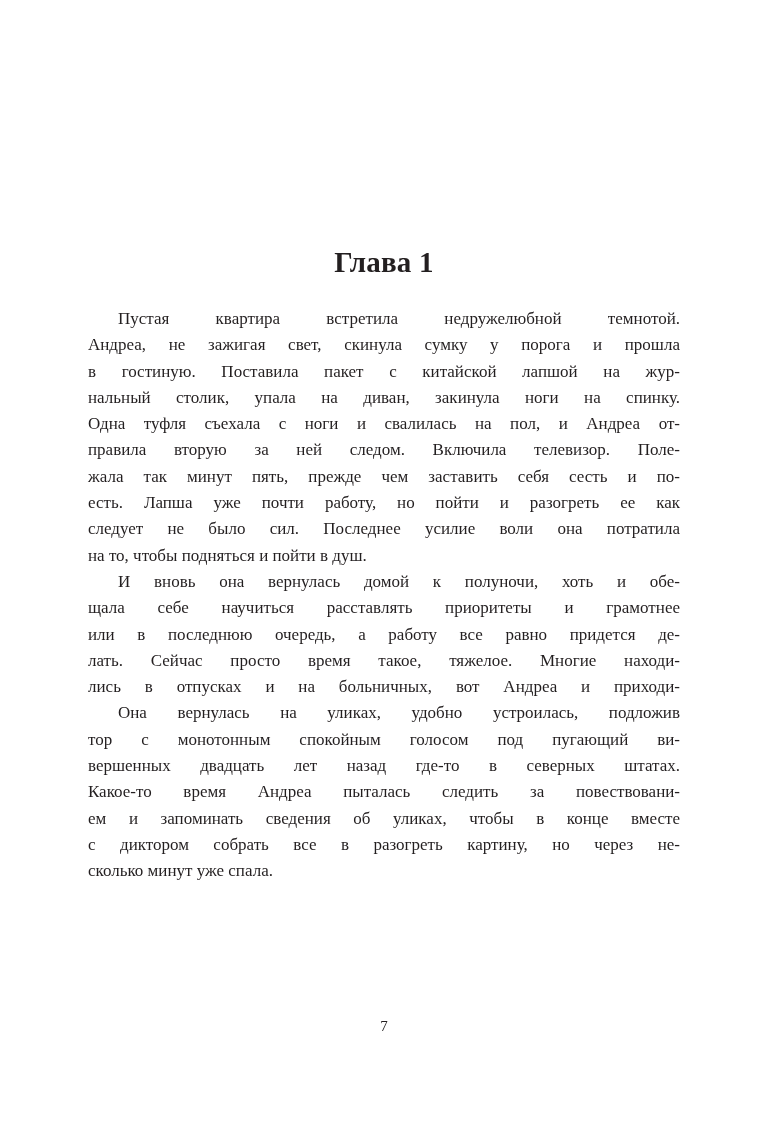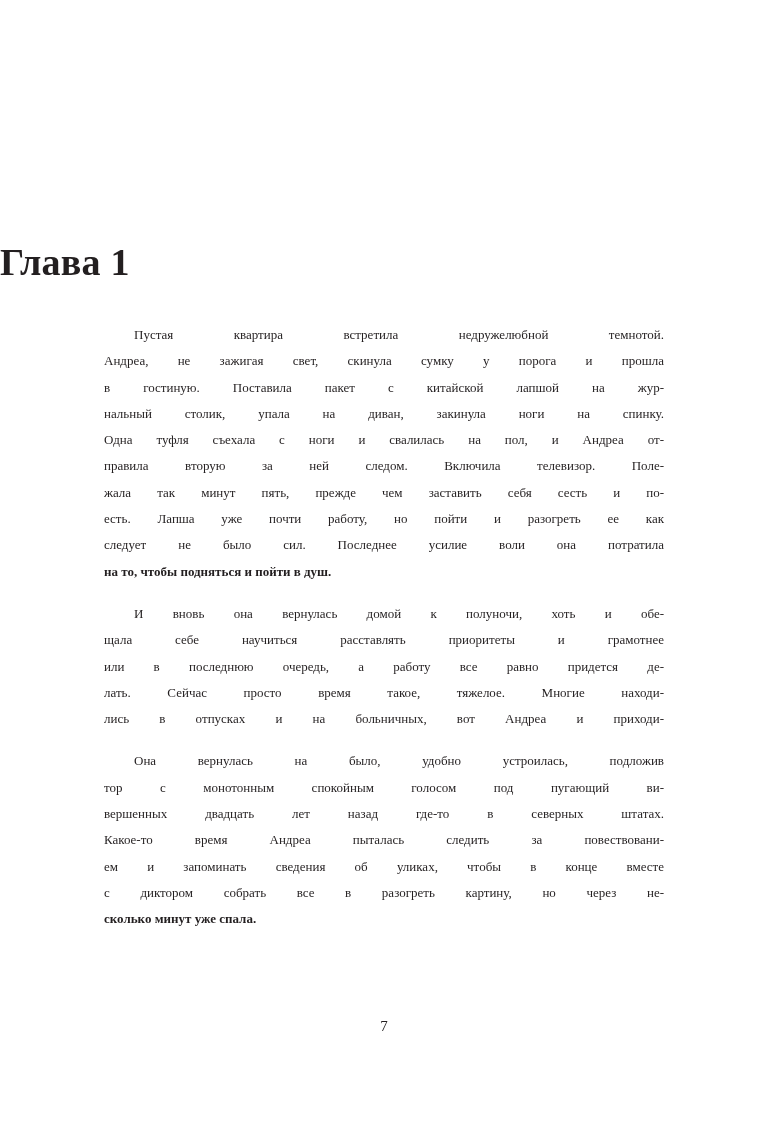--- a/index.html
+++ b/index.html
@@ -20,51 +20,51 @@
       left: 0; top: 0;
       width: 768px;
       height: 1123px;
     }
     .chapter-title {
       position: absolute;
       left: 0;
       width: 768px;
       top: 244px;
       margin: 0;
+      text-align: center;
       font-weight: bold;
-      font-size: 38px;
+      font-size: 29px;
       line-height: 36px;
       letter-spacing: 0.2px;
       padding-left: 0px;
     }
     .body-text {
       position: absolute;
       left: 88px;
       top: 306px;
       width: 592px;
     }
     .para {
-      margin: 16px;
-      font-size: 13px;
+      margin: 0;
+      font-size: 17px;
       line-height: 26.3px;
       text-align: justify;
       text-align-last: left;
       text-indent: 30px;
       hyphens: manual;
     }
     .line {
       display: block;
       white-space: nowrap;
       text-align: justify;
       text-align-last: justify;
       height: 26.3px;
     }
     .line.last {
       text-align-last: left;
-      font-weight: bold;
     }
     .line.first {
       padding-left: 30px;
     }
     .para .line { text-indent: 0; }
     .page-number {
       position: absolute;
       left: 0;
       width: 768px;
       top: 1016px;
@@ -93,21 +93,21 @@
       <span class="line last">на то, чтобы подняться и пойти в душ.</span>
     </div>
     <div class="para">
       <span class="line first">И вновь она вернулась домой к полуночи, хоть и обе-</span>
       <span class="line">щала себе научиться расставлять приоритеты и грамотнее</span>
       <span class="line">или в последнюю очередь, а работу все равно придется де-</span>
       <span class="line">лать. Сейчас просто время такое, тяжелое. Многие находи-</span>
       <span class="line">лись в отпусках и на больничных, вот Андреа и приходи-</span>
     </div>
     <div class="para">
-      <span class="line first">Она вернулась на было, удобно устроилась, подложив</span>
+      <span class="line first">Она вернулась на уликах, удобно устроилась, подложив</span>
       <span class="line">тор с монотонным спокойным голосом под пугающий ви-</span>
       <span class="line">вершенных двадцать лет назад где-то в северных штатах.</span>
       <span class="line">Какое-то время Андреа пыталась следить за повествовани-</span>
       <span class="line">ем и запоминать сведения об уликах, чтобы в конце вместе</span>
       <span class="line">с диктором собрать все в разогреть картину, но через не-</span>
       <span class="line last">сколько минут уже спала.</span>
     </div>
   </div>
 
   <div class="page-number">7</div>

